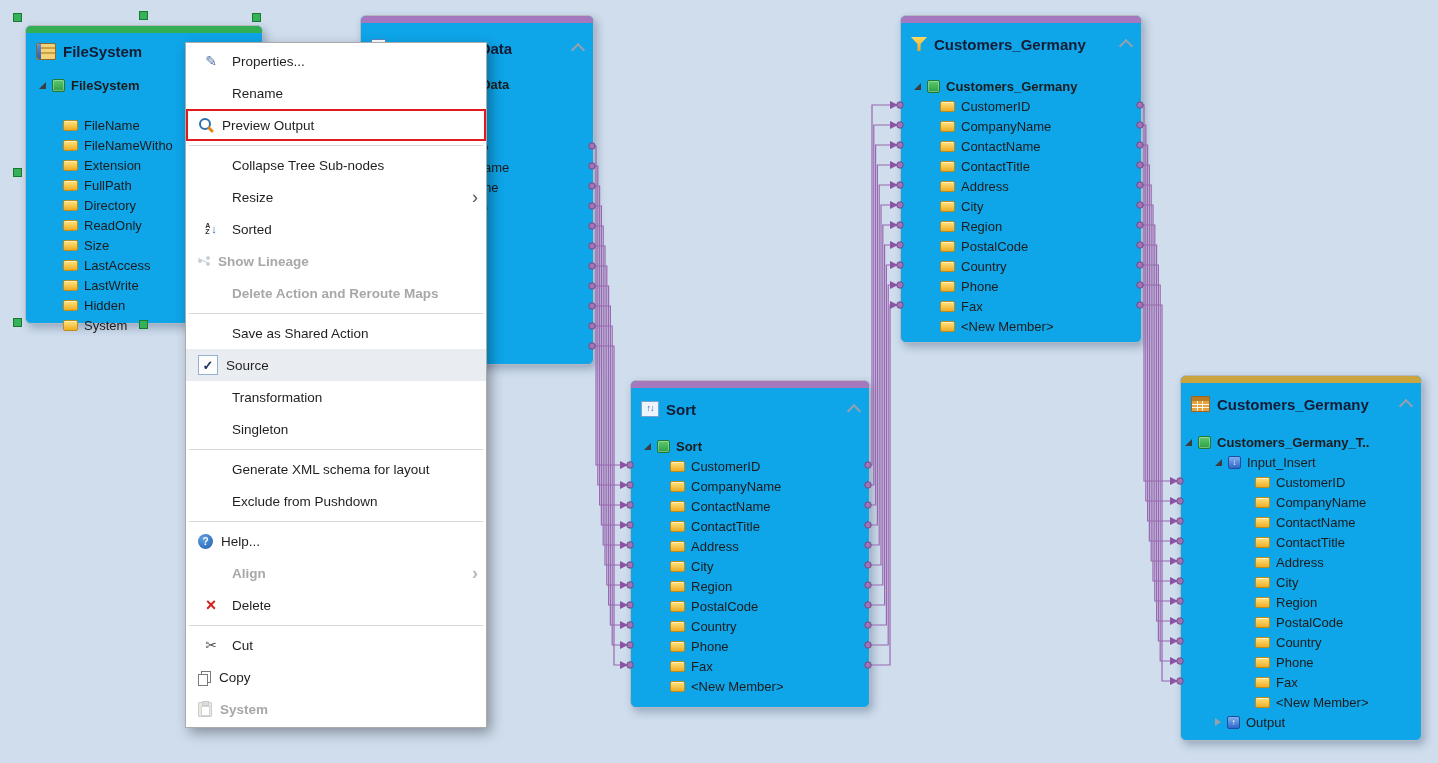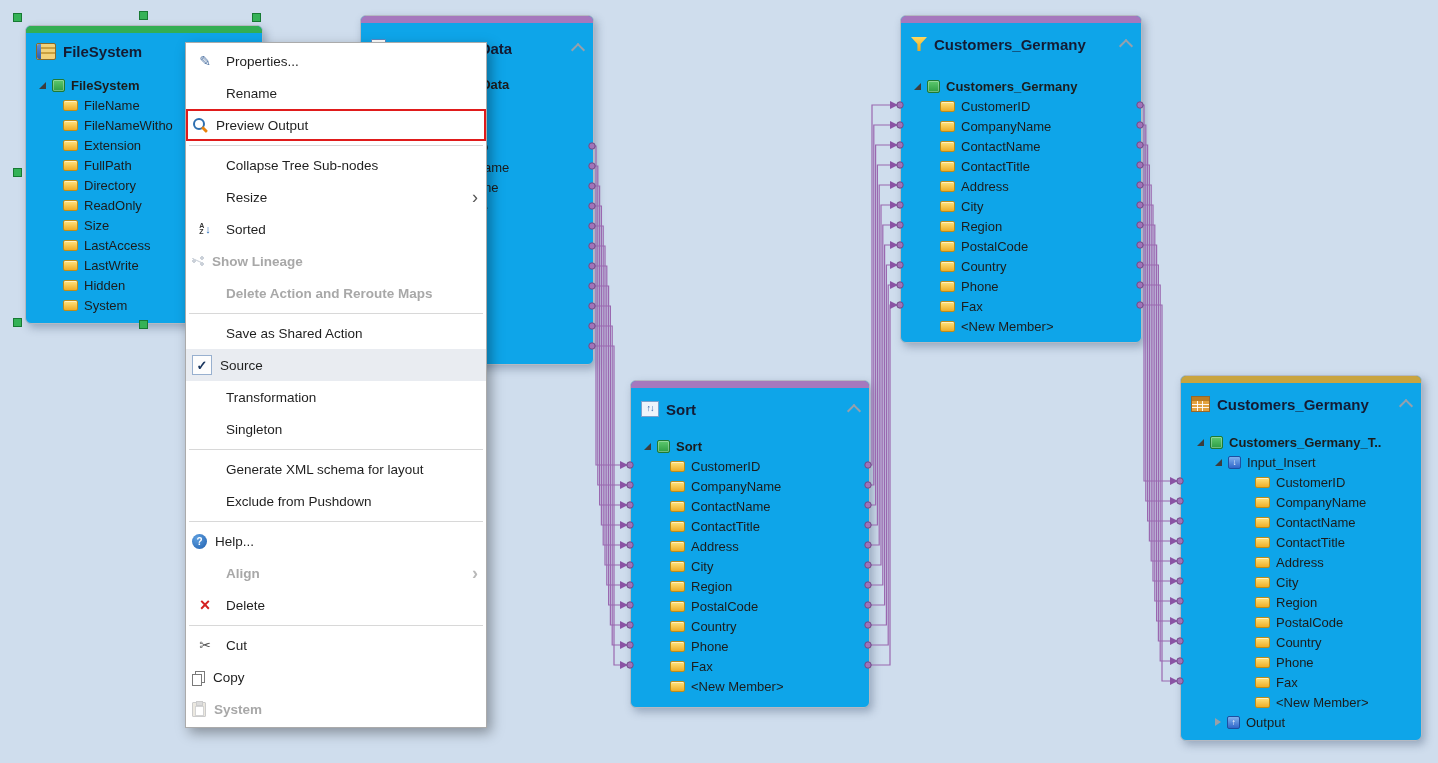--- a/index.html
+++ b/index.html
@@ -48,21 +48,21 @@
 
   
   #wires{position:absolute;left:0;top:0;width:1438px;height:763px;z-index:5;pointer-events:none;}
   .wire{fill:none;stroke:#9a68b0;stroke-width:1.2px;}
   .arrow{fill:#8a53a4;}
   .port{fill:#a173b8;stroke:#714a87;stroke-width:1px;}
 
   
   #context-menu{position:absolute;left:185px;top:42px;width:300px;background:#fff;border:1px solid #ababab;
     box-shadow:4px 5px 12px rgba(0,0,0,.35);z-index:20;padding:2px 0;}
-  .mitem{height:32px;display:flex;align-items:center;padding:0 8px 0 6px;font-size:13.5px;color:#1f1f1f;}
+  .mitem{height:32px;display:flex;align-items:center;padding:0 8px 0 12px;font-size:13.5px;color:#1f1f1f;}
   .micon{width:26px;display:flex;justify-content:center;align-items:center;flex:none;}
   .mlabel{margin-left:8px;}
   .marrow{margin-left:auto;font-size:18px;color:#555;line-height:1;}
   .mitem.disabled{color:#a8a8a8;font-weight:bold;}
   .mitem.disabled .marrow{color:#b9b9b9;}
   .mitem.disabled .micon{opacity:.5;}
   .mitem.selected{background:#e9ecf1;}
   .mitem.highlight-red{outline:2px solid #e01b1b;outline-offset:-2px;}
   .msep{height:8px;position:relative;}
   .msep::after{content:"";position:absolute;left:3px;right:3px;top:50%;border-top:1px solid #d8d8d8;}
@@ -106,21 +106,21 @@
       <span class="icon-cabinet"></span>
       <span class="title">FileSystem</span>
       <span class="chev"></span>
     </div>
     <div class="tree" style="margin-top:6px;">
       <div class="trow" style="padding-left:13px;">
         <span class="tri"></span>
         <span class="gicon"></span>
         <span class="root-label">FileSystem</span>
       </div>
-      <div style="padding-left:37px;">
+      <div style="padding-left:37px;margin-top:20px;">
           <div class="trow">
             <span class="ficon"></span>
             <span>FileName</span>
           </div>
           <div class="trow">
             <span class="ficon"></span>
             <span>FileNameWitho</span>
           </div>
           <div class="trow">
             <span class="ficon"></span>
@@ -367,21 +367,21 @@
   </div>
 
   <div class="node" style="left:1180px;top:375px;width:240px;height:364px;">
     <div class="bar" style="background:#c9a43f;"></div>
     <div class="title-row" style="height:42px;">
       <span class="icon-table"></span>
       <span class="title">Customers_Germany</span>
       <span class="chev"></span>
     </div>
     <div class="tree" style="margin-top:7px;">
-      <div class="trow" style="padding-left:16px;">
+      <div class="trow" style="padding-left:4px;">
         <span class="tri"></span>
         <span class="gicon"></span>
         <span class="root-label">Customers_Germany_T..</span>
       </div>
       <div class="trow" style="padding-left:34px;">
         <span class="tri"></span>
         <span class="bicon">↓</span>
         <span>Input_Insert</span>
       </div>
       <div style="padding-left:74px;">

